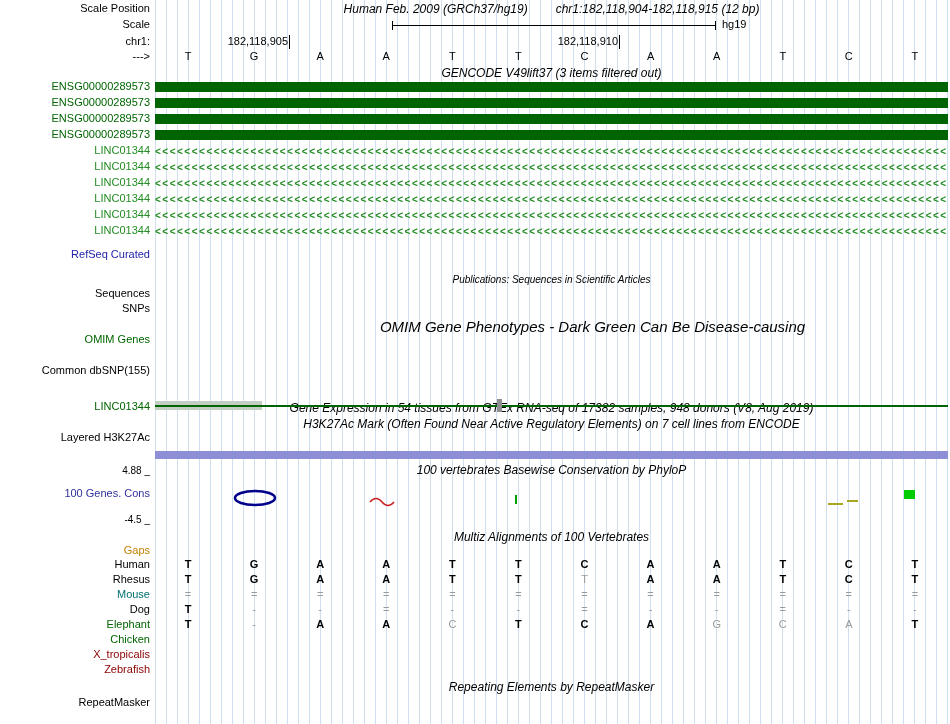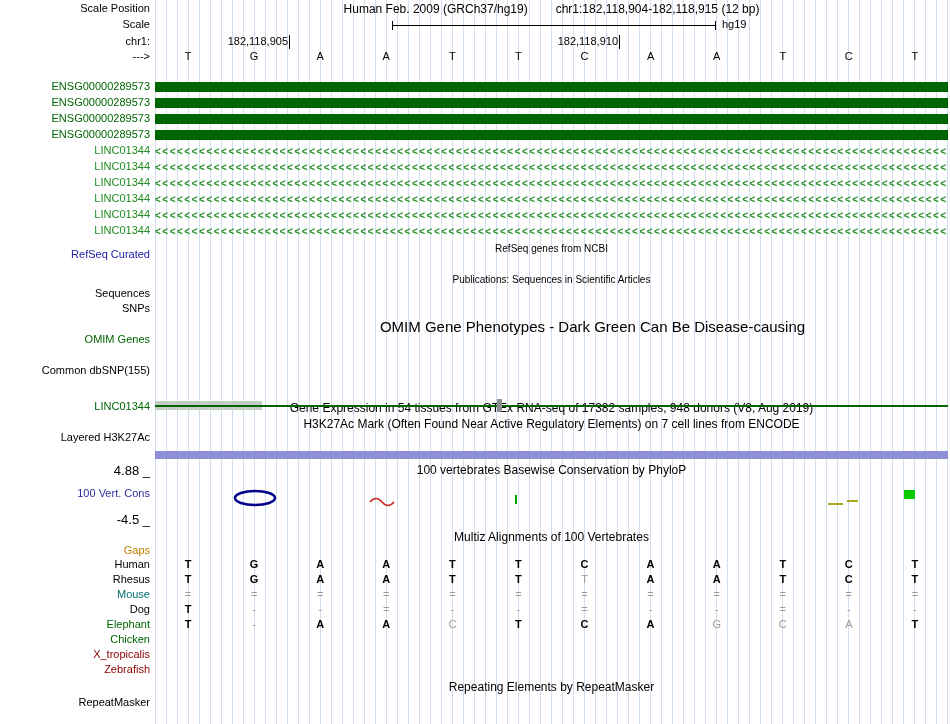--- a/index.html
+++ b/index.html
@@ -1,25 +1,25 @@
 <!DOCTYPE html>
 <html><head>
 <meta charset="utf-8">
 <style>
   html,body{margin:0;padding:0;background:#fff;font-family:"Liberation Sans",sans-serif;}
   .page{position:relative;width:950px;height:724px;overflow:hidden;background:#fff;}
   .grid{position:absolute;left:155px;top:0;width:793px;height:724px;
         background:repeating-linear-gradient(to right,#cfdff0 0 1px,transparent 1px 11px);}
   .labels{position:absolute;left:0;top:0;width:152px;height:724px;}
   .lbl{position:absolute;right:2px;font-size:11px;line-height:13px;white-space:nowrap;color:#000;}
-  .lbl.small{font-size:13px;}
+  .lbl.small{font-size:10px;}
   .c-green{color:#006400}.c-lgreen{color:#228B22}.c-blue{color:#2222aa}.c-navy{color:#2f2f9e}
   .c-orange{color:#c08000}.c-teal{color:#007070}.c-maroon{color:#8B0000}
   .main{position:absolute;left:155px;top:0;width:793px;height:724px;}
-  .title{position:absolute;left:0;width:100%;text-align:center;font-size:12px;line-height:14px;white-space:nowrap;color:#000;}
+  .title{position:absolute;left:0;width:100%;text-align:center;font-size:12px;line-height:14px;white-space:nowrap;color:#000;font-style:italic;}
   .title.sm{font-size:10px;}
   .title.md{font-size:15px;padding-left:41px;}
   .flexrow{position:absolute;left:0;width:100%;display:flex;}
   .flexrow span{flex:1 1 0;text-align:center;font-size:11px;line-height:13px;color:#000;}
   .aln span{font-weight:bold;}
   .aln .dim{color:#9a9a9a;font-weight:normal;}
   .bar{position:absolute;left:0;width:100%;height:10px;background:#006400;}
   .chev{position:absolute;left:0;width:100%;height:11px;overflow:hidden;color:#228B22;
         font-size:10px;line-height:11px;letter-spacing:1.5px;white-space:nowrap;font-weight:bold;}
   .scale-text{position:absolute;font-size:11px;line-height:13px;}
@@ -59,21 +59,21 @@
 
     <div class="lbl c-blue" style="top:248px">RefSeq Curated</div>
     <div class="lbl" style="top:287px">Sequences</div>
     <div class="lbl" style="top:302px">SNPs</div>
     <div class="lbl c-green" style="top:333px">OMIM Genes</div>
     <div class="lbl" style="top:364px">Common dbSNP(155)</div>
     <div class="lbl c-green" style="top:400px">LINC01344</div>
     <div class="lbl" style="top:431px">Layered H3K27Ac</div>
 
     <div class="lbl small" style="top:464px">4.88 _</div>
-    <div class="lbl c-navy" style="top:487px">100 Vert. Cons</div>
+    <div class="lbl c-navy" style="top:487px">100 Genes. Cons</div>
     <div class="lbl small" style="top:513px">-4.5 _</div>
 
     <div class="lbl c-orange" style="top:544px">Gaps</div>
     <div class="lbl" style="top:558px">Human</div>
     <div class="lbl" style="top:573px">Rhesus</div>
     <div class="lbl c-teal" style="top:588px">Mouse</div>
     <div class="lbl" style="top:603px">Dog</div>
     <div class="lbl c-green" style="top:618px">Elephant</div>
     <div class="lbl c-green" style="top:633px">Chicken</div>
     <div class="lbl c-maroon" style="top:648px">X_tropicalis</div>
@@ -102,34 +102,34 @@
       <span>T</span>
       <span>T</span>
       <span>C</span>
       <span>A</span>
       <span>A</span>
       <span>T</span>
       <span>C</span>
       <span>T</span>
     </div>
 
+    <div class="title" style="top:66px">GENCODE V49lift37 (3 items filtered out)</div>
 
     <div class="bar" style="top:82px"></div>
     <div class="bar" style="top:98px"></div>
     <div class="bar" style="top:114px"></div>
     <div class="bar" style="top:130px"></div>
 
     <div class="chev" style="top:146px">&lt;&lt;&lt;&lt;&lt;&lt;&lt;&lt;&lt;&lt;&lt;&lt;&lt;&lt;&lt;&lt;&lt;&lt;&lt;&lt;&lt;&lt;&lt;&lt;&lt;&lt;&lt;&lt;&lt;&lt;&lt;&lt;&lt;&lt;&lt;&lt;&lt;&lt;&lt;&lt;&lt;&lt;&lt;&lt;&lt;&lt;&lt;&lt;&lt;&lt;&lt;&lt;&lt;&lt;&lt;&lt;&lt;&lt;&lt;&lt;&lt;&lt;&lt;&lt;&lt;&lt;&lt;&lt;&lt;&lt;&lt;&lt;&lt;&lt;&lt;&lt;&lt;&lt;&lt;&lt;&lt;&lt;&lt;&lt;&lt;&lt;&lt;&lt;&lt;&lt;&lt;&lt;&lt;&lt;&lt;&lt;&lt;&lt;&lt;&lt;&lt;&lt;&lt;&lt;&lt;&lt;&lt;&lt;&lt;&lt;&lt;&lt;&lt;&lt;&lt;&lt;&lt;&lt;&lt;&lt;&lt;&lt;&lt;&lt;&lt;&lt;&lt;&lt;&lt;&lt;&lt;&lt;&lt;&lt;&lt;&lt;&lt;&lt;&lt;&lt;</div>
     <div class="chev" style="top:162px">&lt;&lt;&lt;&lt;&lt;&lt;&lt;&lt;&lt;&lt;&lt;&lt;&lt;&lt;&lt;&lt;&lt;&lt;&lt;&lt;&lt;&lt;&lt;&lt;&lt;&lt;&lt;&lt;&lt;&lt;&lt;&lt;&lt;&lt;&lt;&lt;&lt;&lt;&lt;&lt;&lt;&lt;&lt;&lt;&lt;&lt;&lt;&lt;&lt;&lt;&lt;&lt;&lt;&lt;&lt;&lt;&lt;&lt;&lt;&lt;&lt;&lt;&lt;&lt;&lt;&lt;&lt;&lt;&lt;&lt;&lt;&lt;&lt;&lt;&lt;&lt;&lt;&lt;&lt;&lt;&lt;&lt;&lt;&lt;&lt;&lt;&lt;&lt;&lt;&lt;&lt;&lt;&lt;&lt;&lt;&lt;&lt;&lt;&lt;&lt;&lt;&lt;&lt;&lt;&lt;&lt;&lt;&lt;&lt;&lt;&lt;&lt;&lt;&lt;&lt;&lt;&lt;&lt;&lt;&lt;&lt;&lt;&lt;&lt;&lt;&lt;&lt;&lt;&lt;&lt;&lt;&lt;&lt;&lt;&lt;&lt;&lt;&lt;&lt;&lt;</div>
     <div class="chev" style="top:178px">&lt;&lt;&lt;&lt;&lt;&lt;&lt;&lt;&lt;&lt;&lt;&lt;&lt;&lt;&lt;&lt;&lt;&lt;&lt;&lt;&lt;&lt;&lt;&lt;&lt;&lt;&lt;&lt;&lt;&lt;&lt;&lt;&lt;&lt;&lt;&lt;&lt;&lt;&lt;&lt;&lt;&lt;&lt;&lt;&lt;&lt;&lt;&lt;&lt;&lt;&lt;&lt;&lt;&lt;&lt;&lt;&lt;&lt;&lt;&lt;&lt;&lt;&lt;&lt;&lt;&lt;&lt;&lt;&lt;&lt;&lt;&lt;&lt;&lt;&lt;&lt;&lt;&lt;&lt;&lt;&lt;&lt;&lt;&lt;&lt;&lt;&lt;&lt;&lt;&lt;&lt;&lt;&lt;&lt;&lt;&lt;&lt;&lt;&lt;&lt;&lt;&lt;&lt;&lt;&lt;&lt;&lt;&lt;&lt;&lt;&lt;&lt;&lt;&lt;&lt;&lt;&lt;&lt;&lt;&lt;&lt;&lt;&lt;&lt;&lt;&lt;&lt;&lt;&lt;&lt;&lt;&lt;&lt;&lt;&lt;&lt;&lt;&lt;&lt;&lt;</div>
     <div class="chev" style="top:194px">&lt;&lt;&lt;&lt;&lt;&lt;&lt;&lt;&lt;&lt;&lt;&lt;&lt;&lt;&lt;&lt;&lt;&lt;&lt;&lt;&lt;&lt;&lt;&lt;&lt;&lt;&lt;&lt;&lt;&lt;&lt;&lt;&lt;&lt;&lt;&lt;&lt;&lt;&lt;&lt;&lt;&lt;&lt;&lt;&lt;&lt;&lt;&lt;&lt;&lt;&lt;&lt;&lt;&lt;&lt;&lt;&lt;&lt;&lt;&lt;&lt;&lt;&lt;&lt;&lt;&lt;&lt;&lt;&lt;&lt;&lt;&lt;&lt;&lt;&lt;&lt;&lt;&lt;&lt;&lt;&lt;&lt;&lt;&lt;&lt;&lt;&lt;&lt;&lt;&lt;&lt;&lt;&lt;&lt;&lt;&lt;&lt;&lt;&lt;&lt;&lt;&lt;&lt;&lt;&lt;&lt;&lt;&lt;&lt;&lt;&lt;&lt;&lt;&lt;&lt;&lt;&lt;&lt;&lt;&lt;&lt;&lt;&lt;&lt;&lt;&lt;&lt;&lt;&lt;&lt;&lt;&lt;&lt;&lt;&lt;&lt;&lt;&lt;&lt;&lt;</div>
     <div class="chev" style="top:210px">&lt;&lt;&lt;&lt;&lt;&lt;&lt;&lt;&lt;&lt;&lt;&lt;&lt;&lt;&lt;&lt;&lt;&lt;&lt;&lt;&lt;&lt;&lt;&lt;&lt;&lt;&lt;&lt;&lt;&lt;&lt;&lt;&lt;&lt;&lt;&lt;&lt;&lt;&lt;&lt;&lt;&lt;&lt;&lt;&lt;&lt;&lt;&lt;&lt;&lt;&lt;&lt;&lt;&lt;&lt;&lt;&lt;&lt;&lt;&lt;&lt;&lt;&lt;&lt;&lt;&lt;&lt;&lt;&lt;&lt;&lt;&lt;&lt;&lt;&lt;&lt;&lt;&lt;&lt;&lt;&lt;&lt;&lt;&lt;&lt;&lt;&lt;&lt;&lt;&lt;&lt;&lt;&lt;&lt;&lt;&lt;&lt;&lt;&lt;&lt;&lt;&lt;&lt;&lt;&lt;&lt;&lt;&lt;&lt;&lt;&lt;&lt;&lt;&lt;&lt;&lt;&lt;&lt;&lt;&lt;&lt;&lt;&lt;&lt;&lt;&lt;&lt;&lt;&lt;&lt;&lt;&lt;&lt;&lt;&lt;&lt;&lt;&lt;&lt;&lt;</div>
     <div class="chev" style="top:226px">&lt;&lt;&lt;&lt;&lt;&lt;&lt;&lt;&lt;&lt;&lt;&lt;&lt;&lt;&lt;&lt;&lt;&lt;&lt;&lt;&lt;&lt;&lt;&lt;&lt;&lt;&lt;&lt;&lt;&lt;&lt;&lt;&lt;&lt;&lt;&lt;&lt;&lt;&lt;&lt;&lt;&lt;&lt;&lt;&lt;&lt;&lt;&lt;&lt;&lt;&lt;&lt;&lt;&lt;&lt;&lt;&lt;&lt;&lt;&lt;&lt;&lt;&lt;&lt;&lt;&lt;&lt;&lt;&lt;&lt;&lt;&lt;&lt;&lt;&lt;&lt;&lt;&lt;&lt;&lt;&lt;&lt;&lt;&lt;&lt;&lt;&lt;&lt;&lt;&lt;&lt;&lt;&lt;&lt;&lt;&lt;&lt;&lt;&lt;&lt;&lt;&lt;&lt;&lt;&lt;&lt;&lt;&lt;&lt;&lt;&lt;&lt;&lt;&lt;&lt;&lt;&lt;&lt;&lt;&lt;&lt;&lt;&lt;&lt;&lt;&lt;&lt;&lt;&lt;&lt;&lt;&lt;&lt;&lt;&lt;&lt;&lt;&lt;&lt;&lt;</div>
 
-    <div class="title sm" style="top:242px">RefSeq genes from NCBI</div>
     <div class="title sm" style="top:273px">Publications: Sequences in Scientific Articles</div>
     <div class="title md c-green" style="top:320px">OMIM Gene Phenotypes - Dark Green Can Be Disease-causing</div>
     <div class="title" style="top:401px">Gene Expression in 54 tissues from GTEx RNA-seq of 17382 samples, 948 donors (V8, Aug 2019)</div>
 
     <div class="gtex-exonish"></div>
     <div class="gtex-line"></div>
     <div class="gtex-tick"></div>
 
     <div class="title" style="top:417px">H3K27Ac Mark (Often Found Near Active Regulatory Elements) on 7 cell lines from ENCODE</div>
     <div class="purple-bar"></div>

